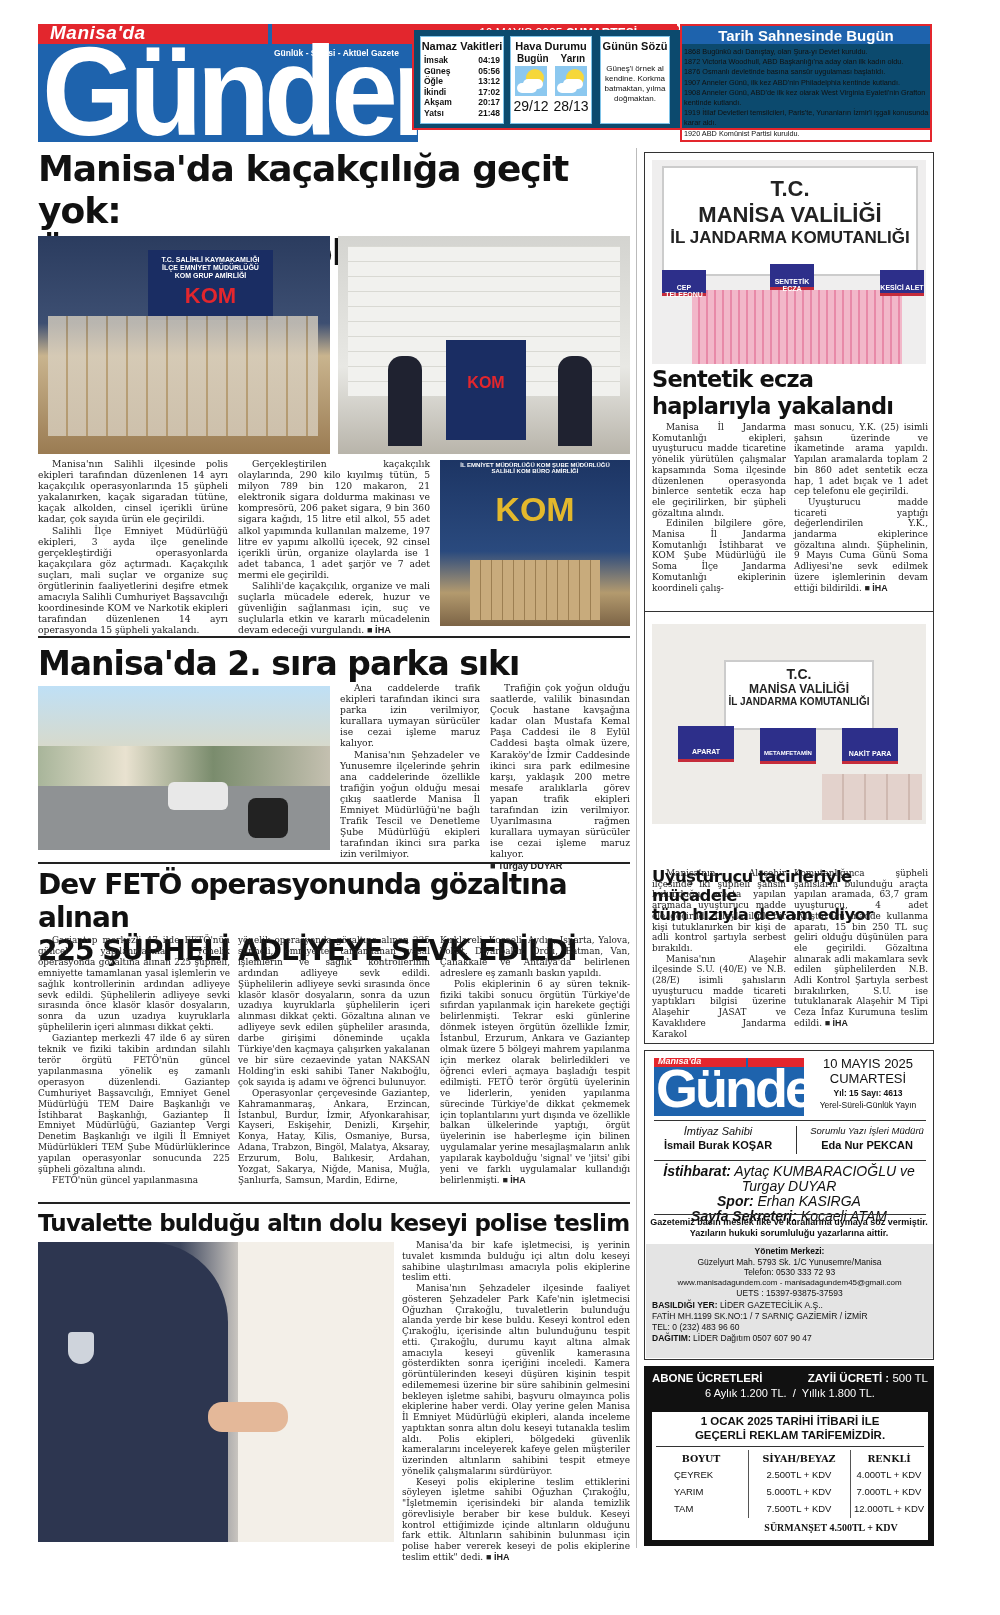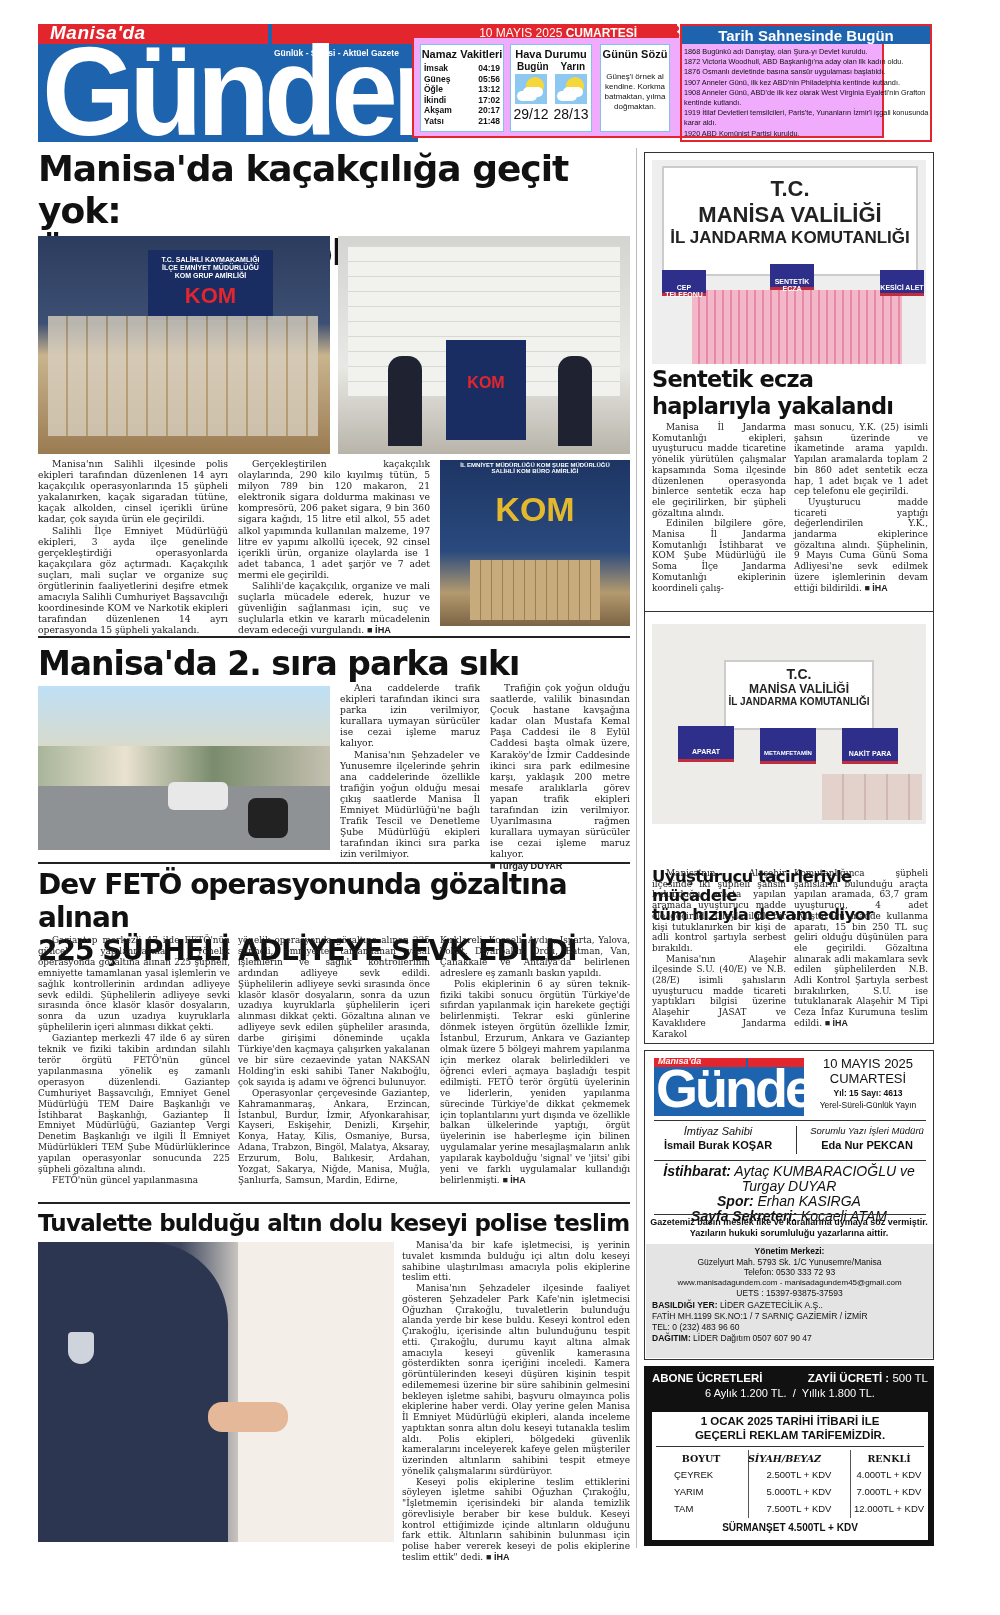--- a/index.html
+++ b/index.html
@@ -1,33 +1,33 @@
 <!DOCTYPE html>
 <html><head>
 <meta charset="utf-8">
 <style>
   * { box-sizing: border-box; margin: 0; padding: 0; }
   html, body { width: 1000px; height: 1615px; background: #fff; overflow: hidden; }
   body { position: relative; font-family: "DejaVu Serif", serif; color: #111; }
   .abs { position: absolute; }
   .sans { font-family: "Liberation Sans", sans-serif; }
-  .serif { font-family: Liberation Sans, sans-serif; }
+  .serif { font-family: Liberation Serif, serif; margin-left: 41px; }
 
   
   .logo { left: 38px; top: 24px; width: 380px; height: 118px; background: #1e63ad; overflow: hidden; }
   .logo .red1 { position: absolute; left: 0; top: 0; width: 230px; height: 20px; background: #e3262d; }
   .logo .red2 { position: absolute; left: 234px; top: 0; width: 146px; height: 20px; background: #e3262d; }
   .logo .city { position: absolute; left: 12px; top: -2px; font: italic bold 19px "Liberation Sans", sans-serif; color: #fff; letter-spacing: 0.5px; }
   .logo .tagline { position: absolute; left: 236px; top: 24px; font: bold 8.5px "Liberation Sans", sans-serif; color: #fff; white-space: nowrap; }
   .logo .big { position: absolute; left: 4px; top: 4px; font: bold 120px/120px "Liberation Sans", sans-serif; color: #fff; letter-spacing: -6px; transform: scaleY(1.05); transform-origin: top left; }
 
   .infobar { left: 412px; top: 24px; width: 265px; height: 18px; background: #e3262d; color: #fff; font: 12px "Liberation Sans", sans-serif; text-align: right; padding-right: 40px; line-height: 18px; }
   .infobar b { font-weight: bold; }
   .pagenum { left: 668px; top: 20px; font: bold 22px "Liberation Sans", sans-serif; color: #e3262d; }
-  .infowrap { left: 412px; top: 38px; width: 472px; height: 100px; border: 2px solid #e3262d; border-top: none; background: #f0abfc; }
+  .infowrap { left: 412px; top: 30px; width: 520px; height: 100px; border: 2px solid #e3262d; border-top: none; background: #0c4a6e; }
   .box { position: absolute; border: 1.5px solid #7fc3e8; background: #fff; }
   .box h4 { font: bold 11px "Liberation Sans", sans-serif; text-align: center; margin-top: 3px; }
   .prayer { left: 6px; top: 6px; width: 84px; height: 88px; }
   .prayer table { width: 76px; margin: 3px auto 0; font: bold 8.5px "Liberation Sans", sans-serif; border-collapse: collapse; }
   .prayer td { padding: 0; line-height: 10.5px; }
   .prayer td.t { text-align: right; }
   .weather { left: 96px; top: 6px; width: 82px; height: 88px; }
   .weather .days { display: flex; justify-content: space-around; font: bold 10px "Liberation Sans", sans-serif; margin-top: 1px; }
   .weather .icons { display: flex; justify-content: space-around; margin-top: 2px; }
   .wicon { width: 32px; height: 30px; background: #8cc8ef; position: relative; overflow: hidden; }
@@ -358,21 +358,21 @@
   <div>1 OCAK 2025 TARİHİ İTİBARİ İLE</div>
   <div>GEÇERLİ REKLAM TARİFEMİZDİR.</div>
 </div>
 <div class="abs" style="left:656px;top:1446px;width:268px;height:1px;background:#333;"></div>
 <div class="abs" style="left:748px;top:1450px;width:1px;height:68px;background:#555;"></div>
 <div class="abs" style="left:850px;top:1450px;width:1px;height:68px;background:#555;"></div>
 <table class="abs" style="left:654px;top:1450px;width:274px;border-collapse:collapse;font-size:9.5px;">
   <tbody>
       <tr style="font-family:'DejaVu Serif',serif;font-weight:bold;font-size:9.5px;">
     <td style="width:94px;text-align:center;height:16px;">BOYUT</td>
-    <td style="width:102px;font-style:italic;">SİYAH/BEYAZ</td>
+    <td style="width:102px;text-align:center;">SİYAH/BEYAZ</td>
     <td style="text-align:center;">RENKLİ</td>
   </tr>
   <tr class="sans">
     <td style="padding-left:20px;height:17px;">ÇEYREK</td>
     <td style="text-align:center;">2.500TL + KDV</td>
     <td style="text-align:center;">4.000TL + KDV</td>
   </tr>
   <tr class="sans">
     <td style="padding-left:20px;height:17px;">YARIM</td>
     <td style="text-align:center;">5.000TL + KDV</td>

